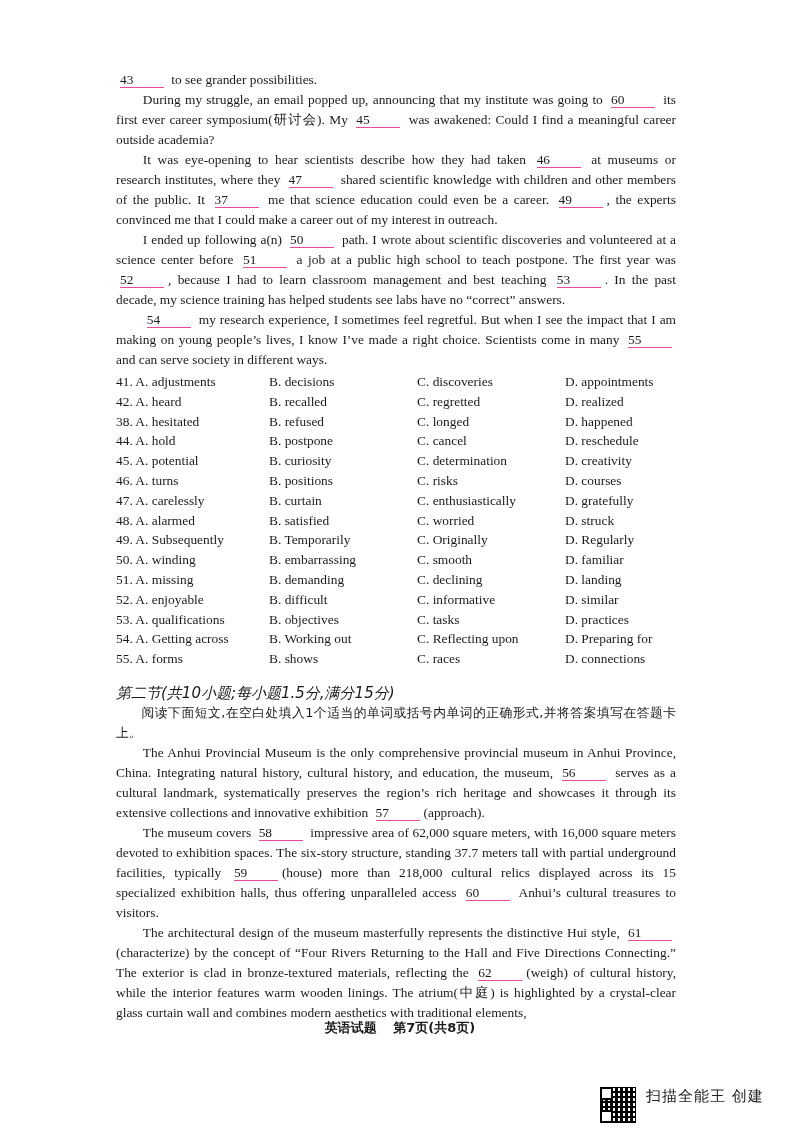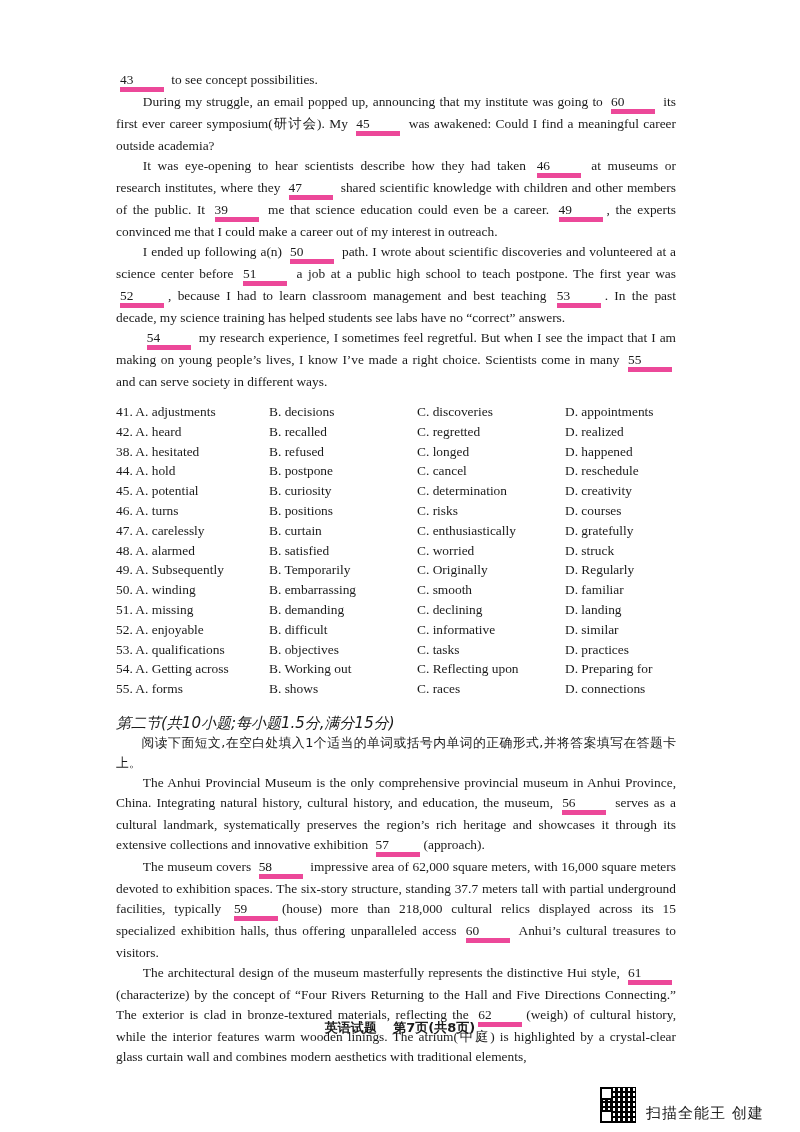--- a/index.html
+++ b/index.html
@@ -3,62 +3,62 @@
 <meta charset="utf-8">
 <style>
   html, body { margin: 0; padding: 0; }
   body {
     width: 800px; height: 1132px; background: #ffffff; position: relative; overflow: hidden;
     font-family: "Liberation Serif", "DejaVu Serif", serif; color: #1a1a1a;
   }
   .page { position: absolute; left: 116px; top: 70px; width: 560px; font-size: 13.4px; line-height: 20px; }
   .p { margin: 0; text-align: justify; text-align-last: left; }
   .indent { text-indent: 2em; }
-  .blank { display: inline-block; min-width: 44px; border-bottom: 5px solid #ec4899; text-align: center; text-indent: 0; line-height: 15px; margin: 0 4px; }
-  .opts { margin-top: 10px; }
+  .blank { display: inline-block; min-width: 44px; border-bottom: 1px solid #ec4899; text-align: center; text-indent: 0; line-height: 15px; margin: 0 4px; }
+  .opts { margin-top: 2px; }
   .opt-row { display: grid; grid-template-columns: 153px 148px 148px 120px; height: 19.8px; line-height: 19.8px; white-space: nowrap; }
   .sec { margin-top: 14px; font-family: "DejaVu Sans", sans-serif; font-size: 15px; font-style: italic; }
   .cn { font-family: "DejaVu Sans", sans-serif; font-size: 12.8px; line-height: 20px; }
   .footer { position: absolute; left: 0; width: 800px; top: 1019px; text-align: center; font-family: "DejaVu Sans", sans-serif; font-weight: bold; font-size: 13px; }
   .footer span { margin: 3px 6px; }
-  .watermark { position: absolute; left: 600px; top: 1087px; display: flex; align-items: flex-end; }
+  .watermark { position: absolute; left: 600px; top: 1087px; display: flex; align-items: flex-start; }
   .qr { width: 36px; height: 36px; background:
       repeating-linear-gradient(90deg, #000 0 3px, #fff 3px 5px),
       repeating-linear-gradient(0deg, #000 0 2px, #fff 2px 5px);
       background-blend-mode: multiply; position: relative; }
   .qr::before, .qr::after { content: ""; position: absolute; width: 9px; height: 9px; border: 2px solid #000; background: #fff; }
   .qr::before { left: 0; top: 0; }
   .qr::after { left: 0; bottom: 0; }
   .wm-text { margin-left: 10px; font-family: "DejaVu Sans", sans-serif; font-size: 15px; color: #222; letter-spacing: 1px; }
 </style>
 </head>
 <body>
 
 <div class="page">
 
   <p class="p">
     <span class="blank">43</span>
-    <span>to see concept possibilities.</span>
+    <span>to see grander possibilities.</span>
   </p>
 
   <p class="p indent">
     <span>During my struggle, an email popped up, announcing that my institute was going to</span>
     <span class="blank">60</span>
     <span>its first ever career symposium(研讨会). My</span>
     <span class="blank">45</span>
     <span>was awakened: Could I find a meaningful career outside academia?</span>
   </p>
 
   <p class="p indent">
     <span>It was eye-opening to hear scientists describe how they had taken</span>
     <span class="blank">46</span>
     <span>at museums or research institutes, where they</span>
     <span class="blank">47</span>
     <span>shared scientific knowledge with children and other members of the public. It</span>
-    <span class="blank">39</span>
+    <span class="blank">37</span>
     <span>me that science education could even be a career.</span>
     <span class="blank">49</span><span>, the experts convinced me that I could make a career out of my interest in outreach.</span>
   </p>
 
   <p class="p indent">
     <span>I ended up following a(n)</span>
     <span class="blank">50</span>
     <span>path. I wrote about scientific discoveries and volunteered at a science center before</span>
     <span class="blank">51</span>
     <span>a job at a public high school to teach postpone. The first year was</span>

